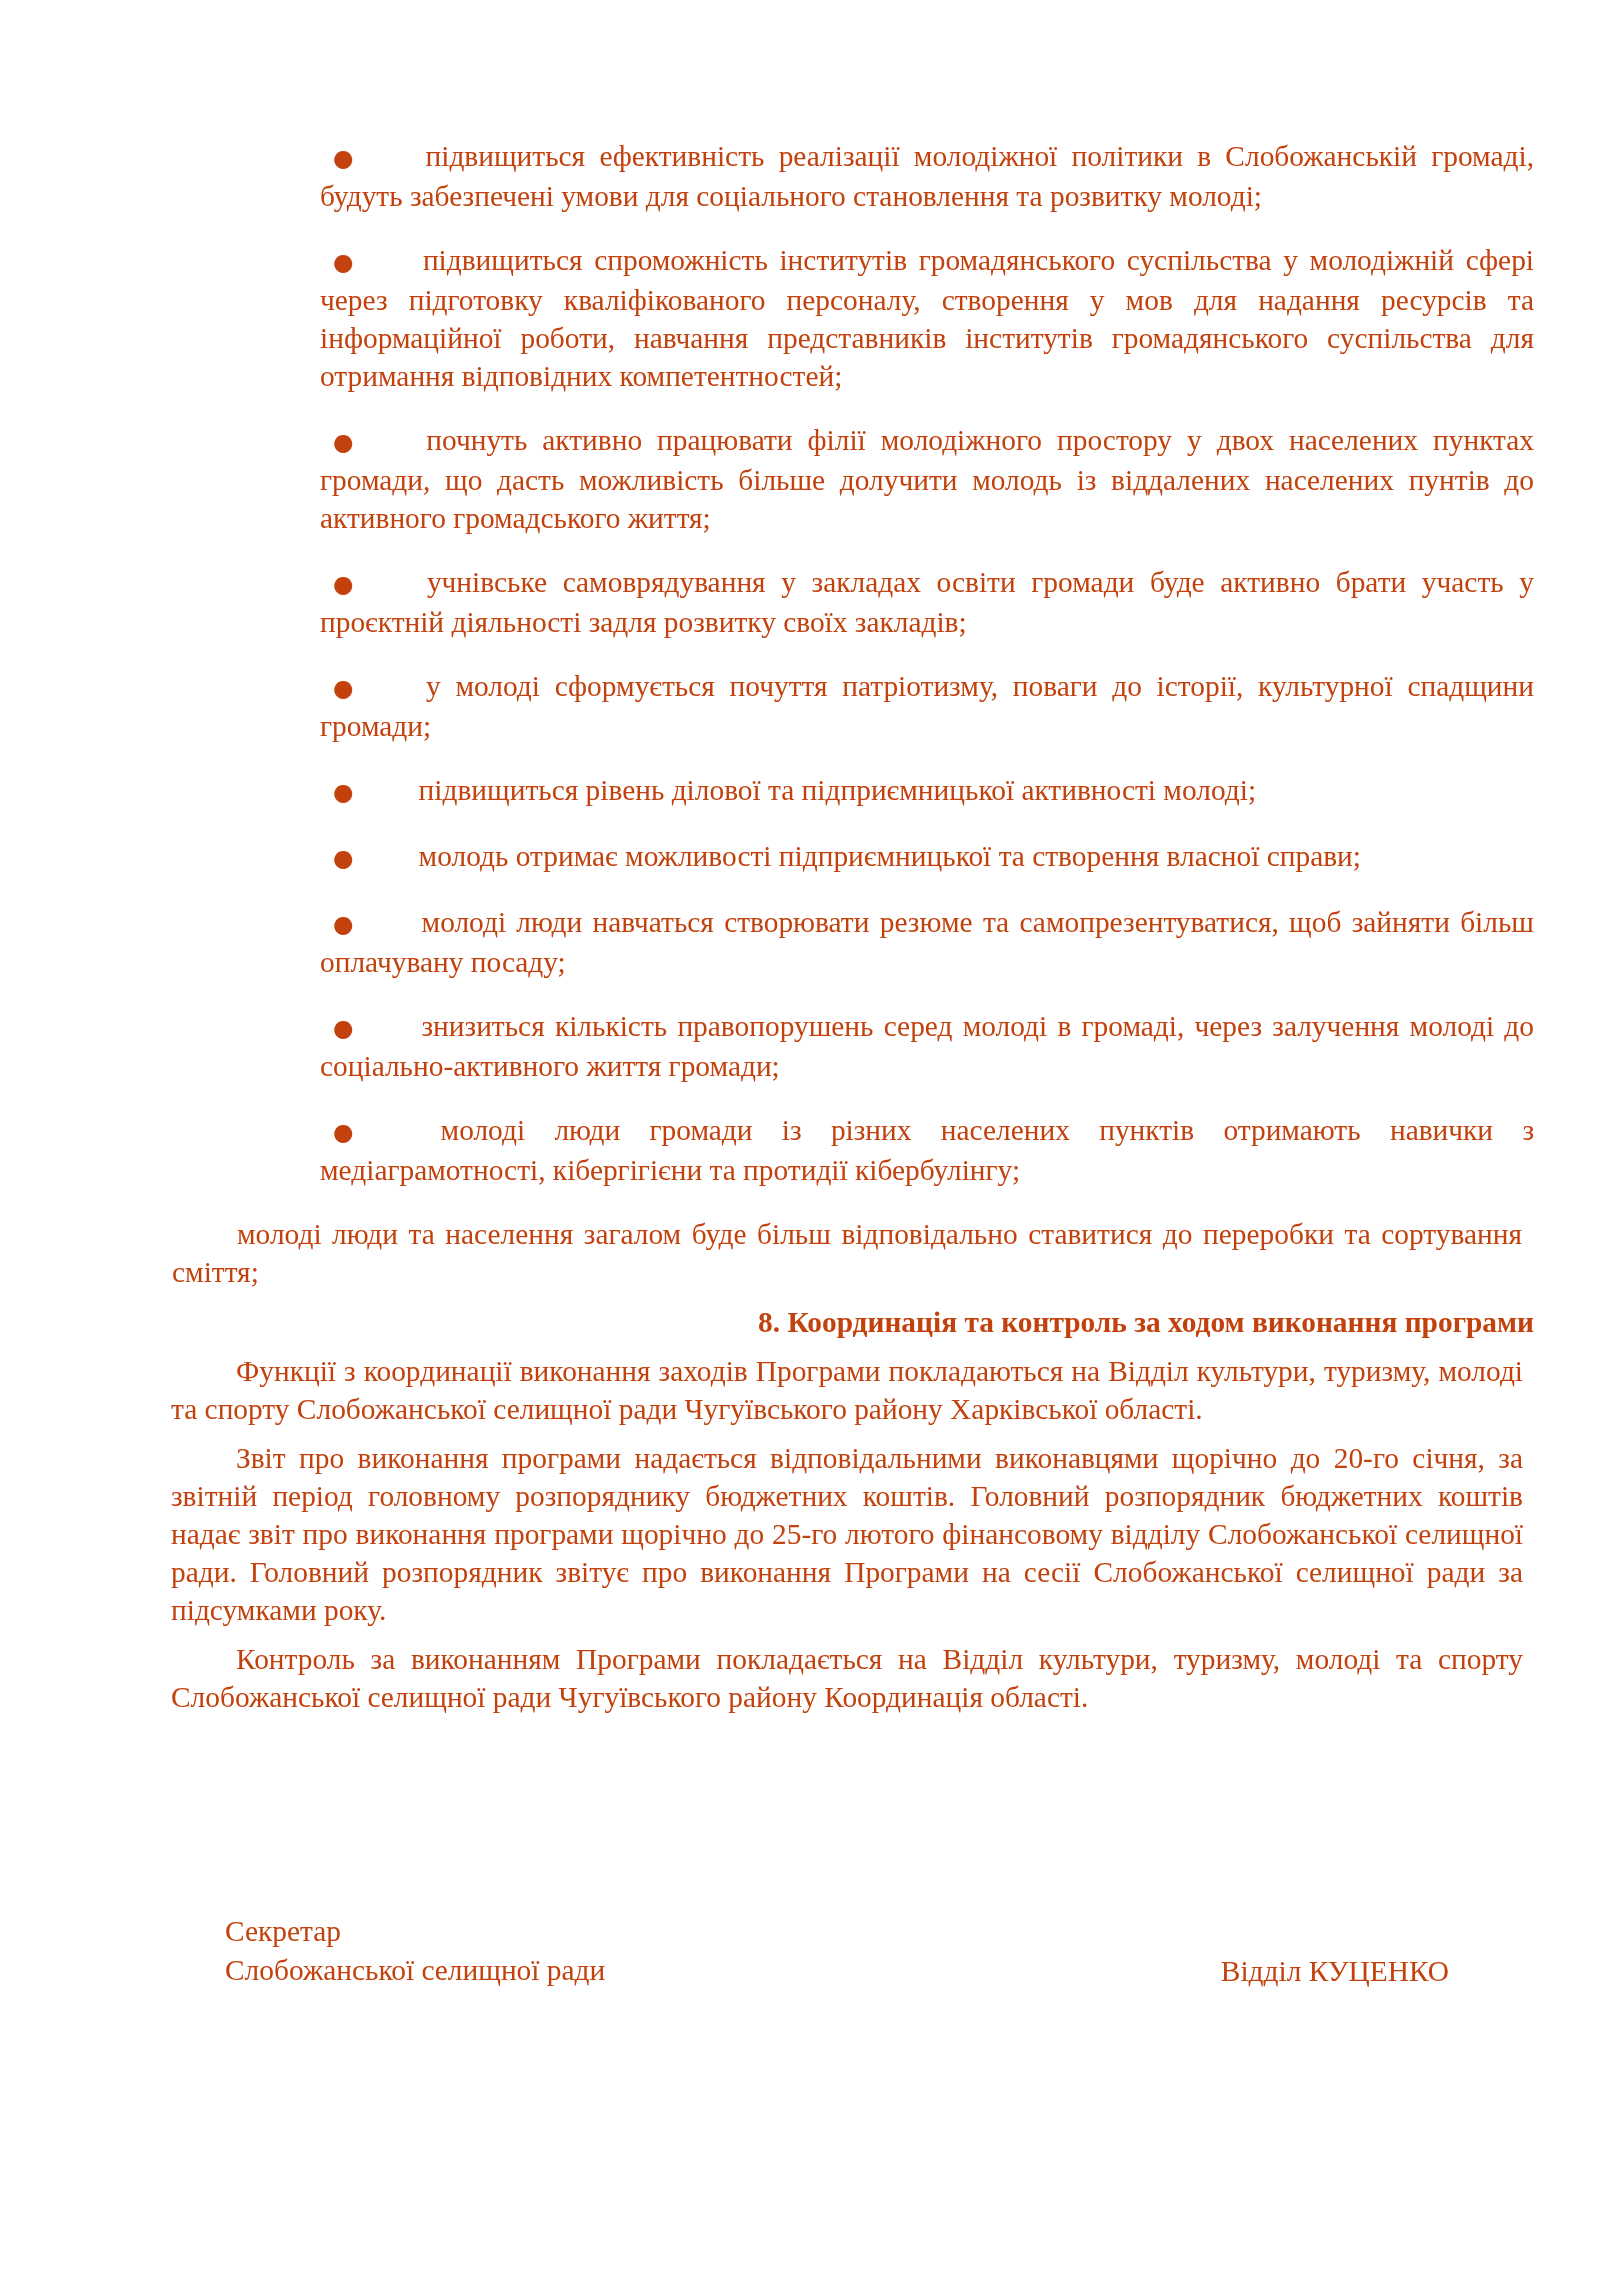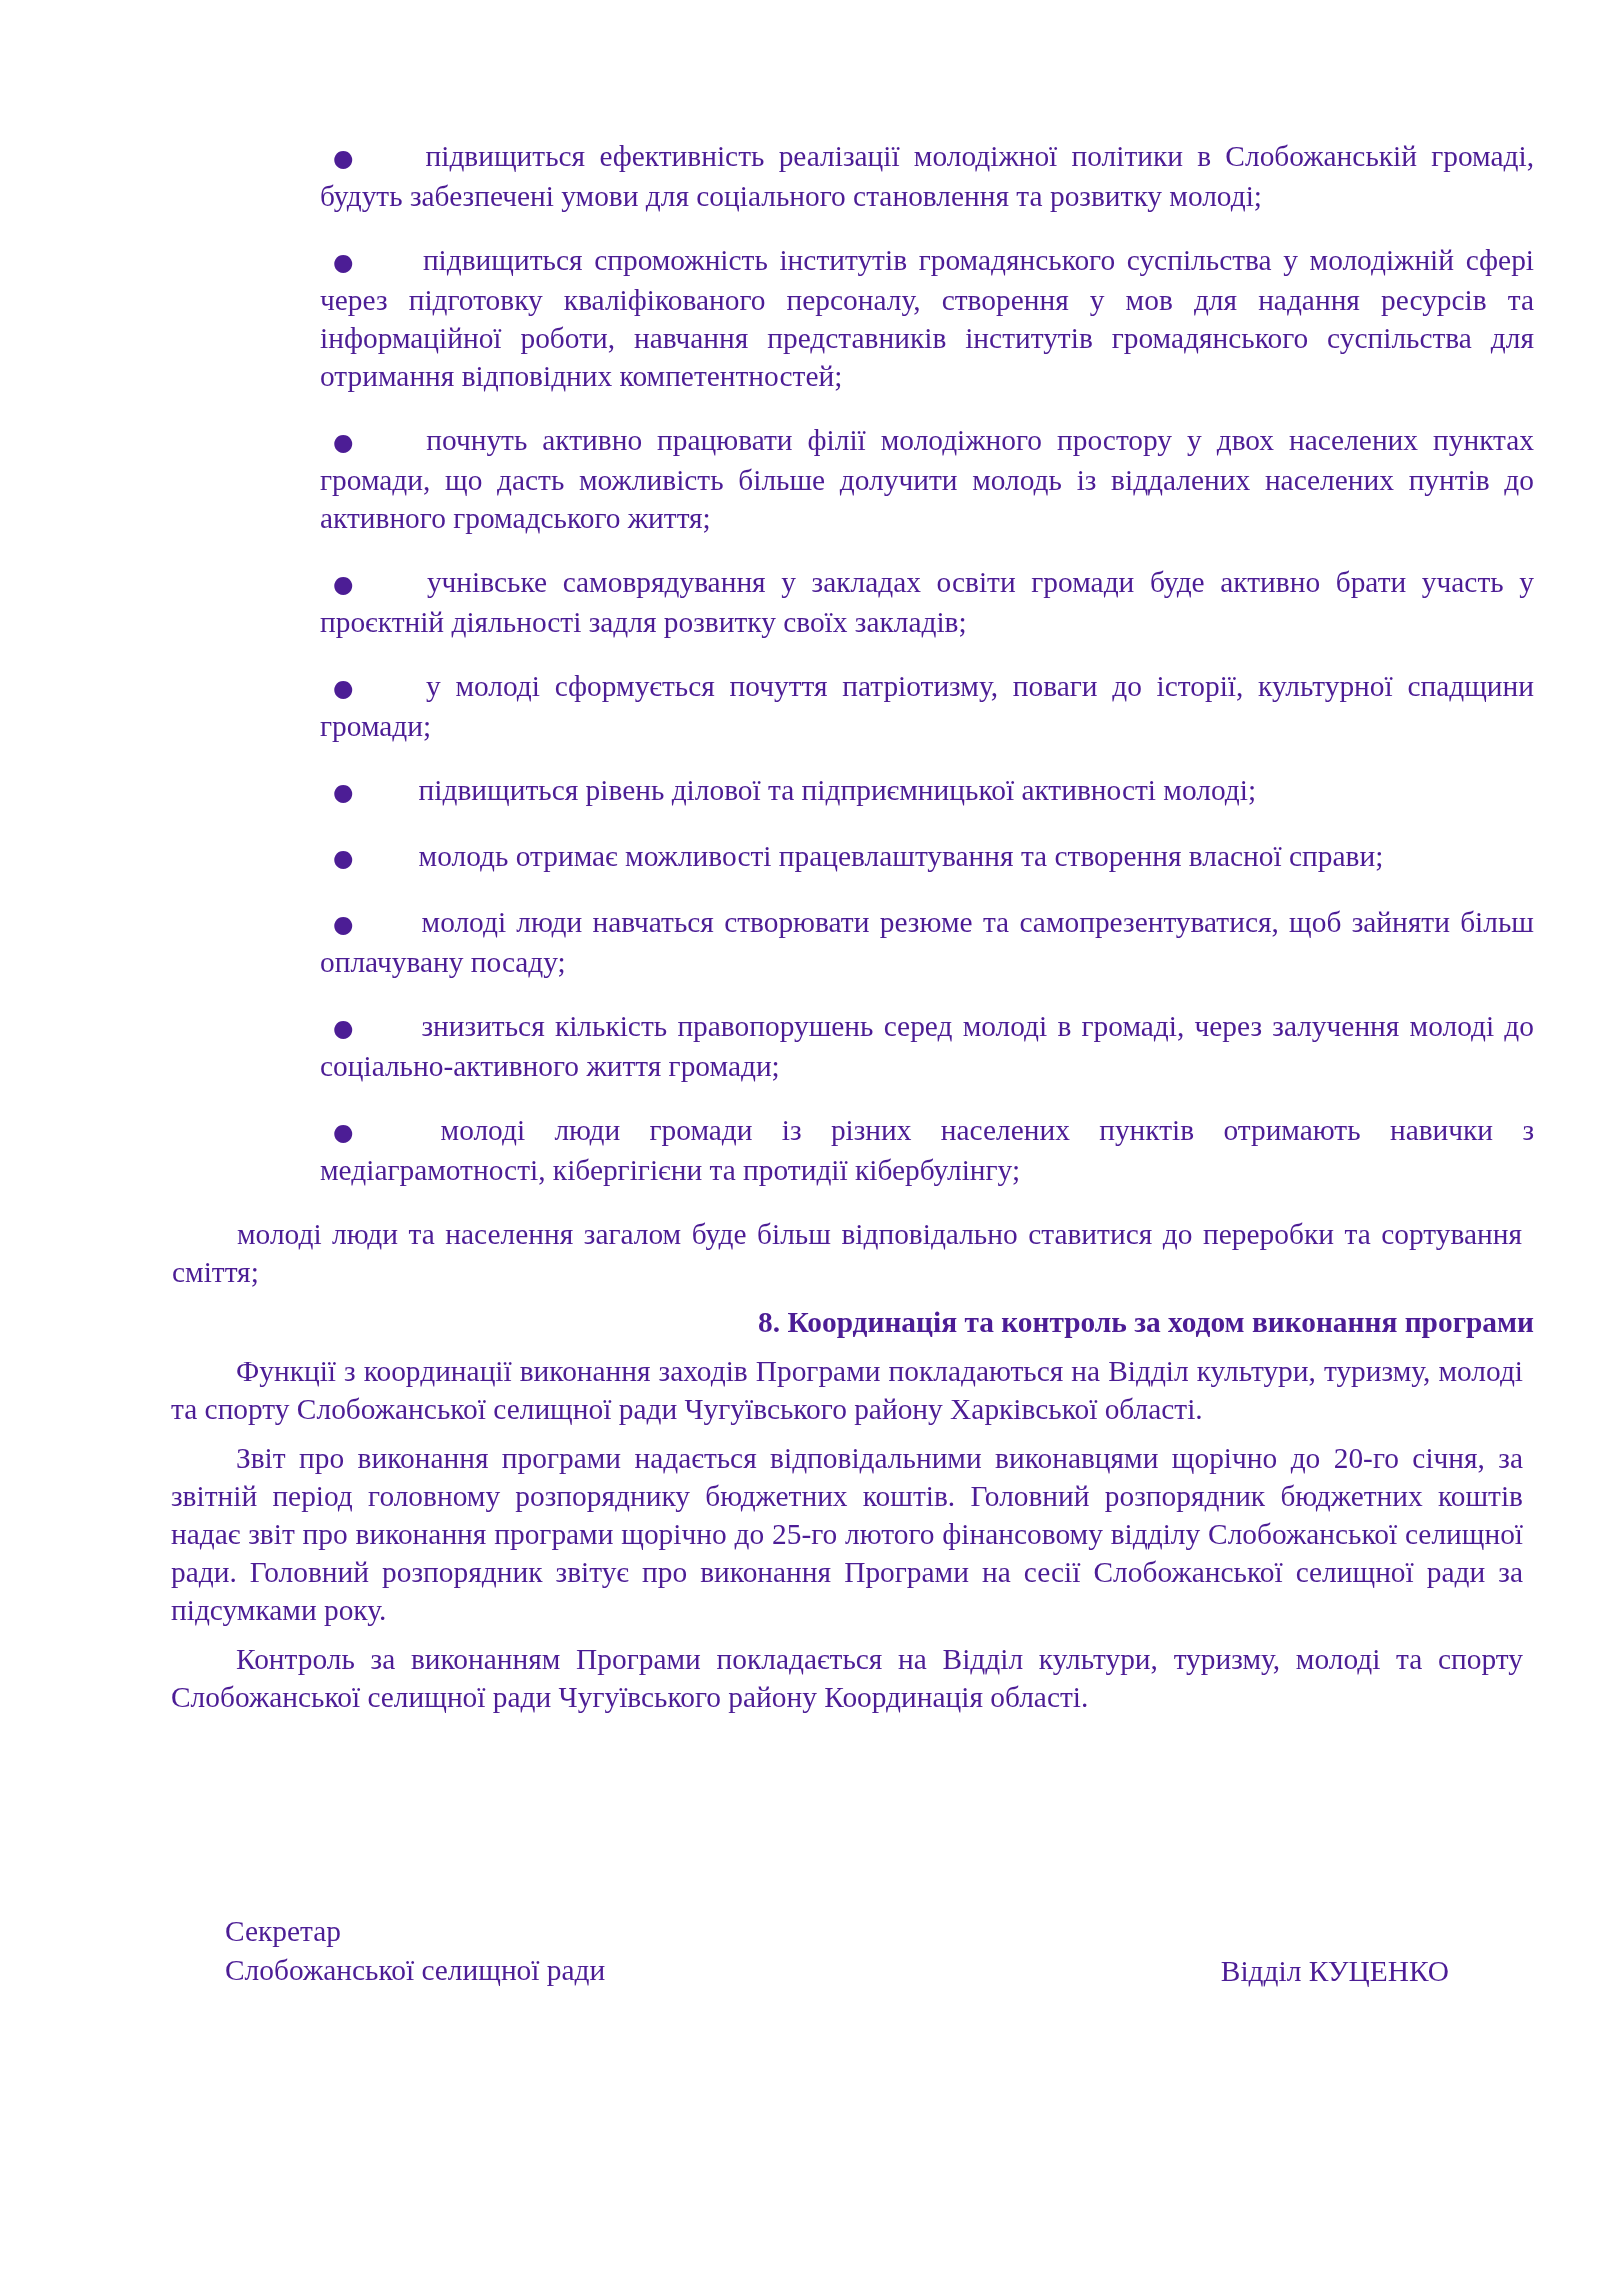--- a/index.html
+++ b/index.html
@@ -5,21 +5,21 @@
   html, body {
     margin: 0;
     padding: 0;
     background: #ffffff;
   }
   .page {
     position: relative;
     width: 1623px;
     height: 2295px;
     background: #ffffff;
-    color: #4c1d95;
+    color: #c2410c;
     font-family: "Liberation Serif", "DejaVu Serif", serif;
     font-size: 29.4px;
     line-height: 38px;
     overflow: hidden;
     box-sizing: border-box;
     padding: 137px 89px 0 160px;
   }
   .bullet-item {
     margin: 0 0 26px 0;
     padding-left: 160px;
@@ -72,21 +72,21 @@
 
   <p class="bullet-item"><span class="bullet">●</span><span class="tab"></span><span>почнуть активно працювати філії молодіжного простору у двох населених пунктах громади, що дасть можливість більше долучити молодь із віддалених населених пунтів до активного громадського життя;</span></p>
 
   <p class="bullet-item"><span class="bullet">●</span><span class="tab"></span><span>учнівське самоврядування у закладах освіти громади буде активно брати участь у проєктній діяльності задля розвитку своїх закладів;</span></p>
 
   <p class="bullet-item"><span class="bullet">●</span><span class="tab"></span><span>у молоді сформується почуття патріотизму, поваги до історії, культурної спадщини громади;</span></p>
 
 
   <p class="bullet-item"><span class="bullet">●</span><span class="tab"></span><span>підвищиться рівень ділової та підприємницької активності молоді;</span></p>
 
-  <p class="bullet-item"><span class="bullet">●</span><span class="tab"></span><span>молодь отримає можливості працевлаштування та створення власної справи;</span></p>
+  <p class="bullet-item"><span class="bullet">●</span><span class="tab"></span><span>молодь отримає можливості підприємницької та створення власної справи;</span></p>
 
   <p class="bullet-item"><span class="bullet">●</span><span class="tab"></span><span>молоді люди навчаться створювати резюме та самопрезентуватися, щоб зайняти більш оплачувану посаду;</span></p>
 
   <p class="bullet-item"><span class="bullet">●</span><span class="tab"></span><span>знизиться кількість правопорушень серед молоді в громаді, через залучення молоді до соціально-активного життя громади;</span></p>
 
   <p class="bullet-item"><span class="bullet">●</span><span class="tab"></span><span>молоді люди громади із різних населених пунктів отримають навички з медіаграмотності, кібергігієни та протидії кібербулінгу;</span></p>
 
   <p class="closing-para">молоді люди та населення загалом буде більш відповідально ставитися до переробки та сортування сміття;</p>
 
   <p class="section-heading">8.  Координація та контроль за ходом виконання програми</p>

